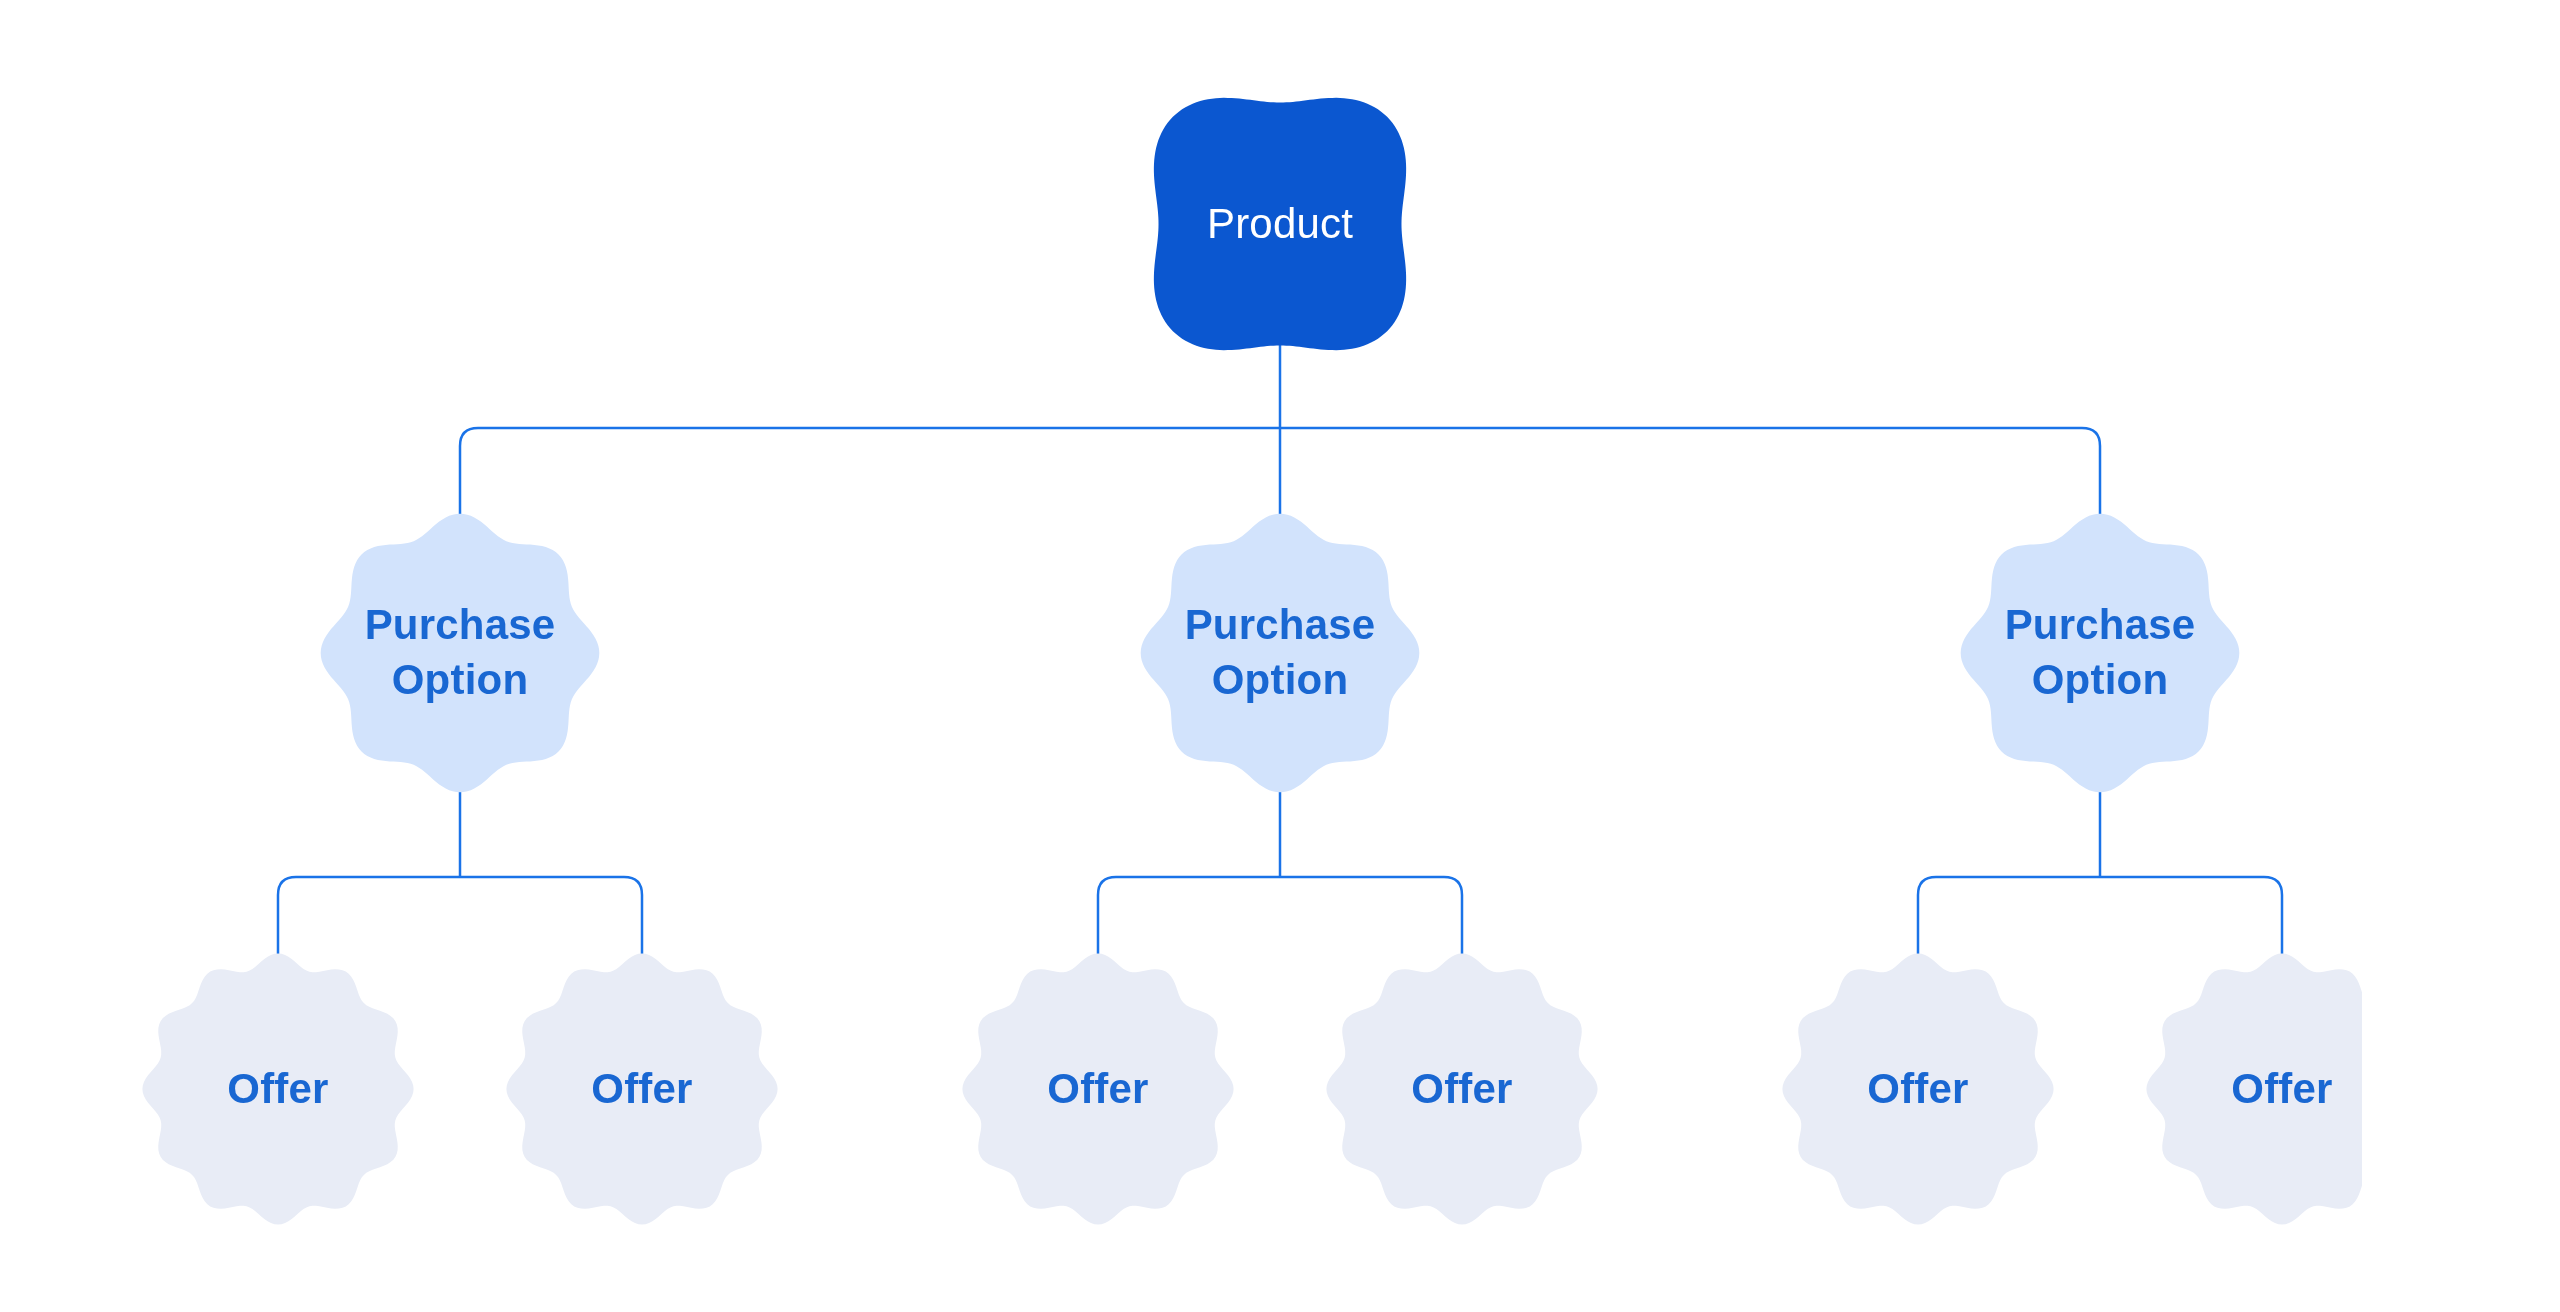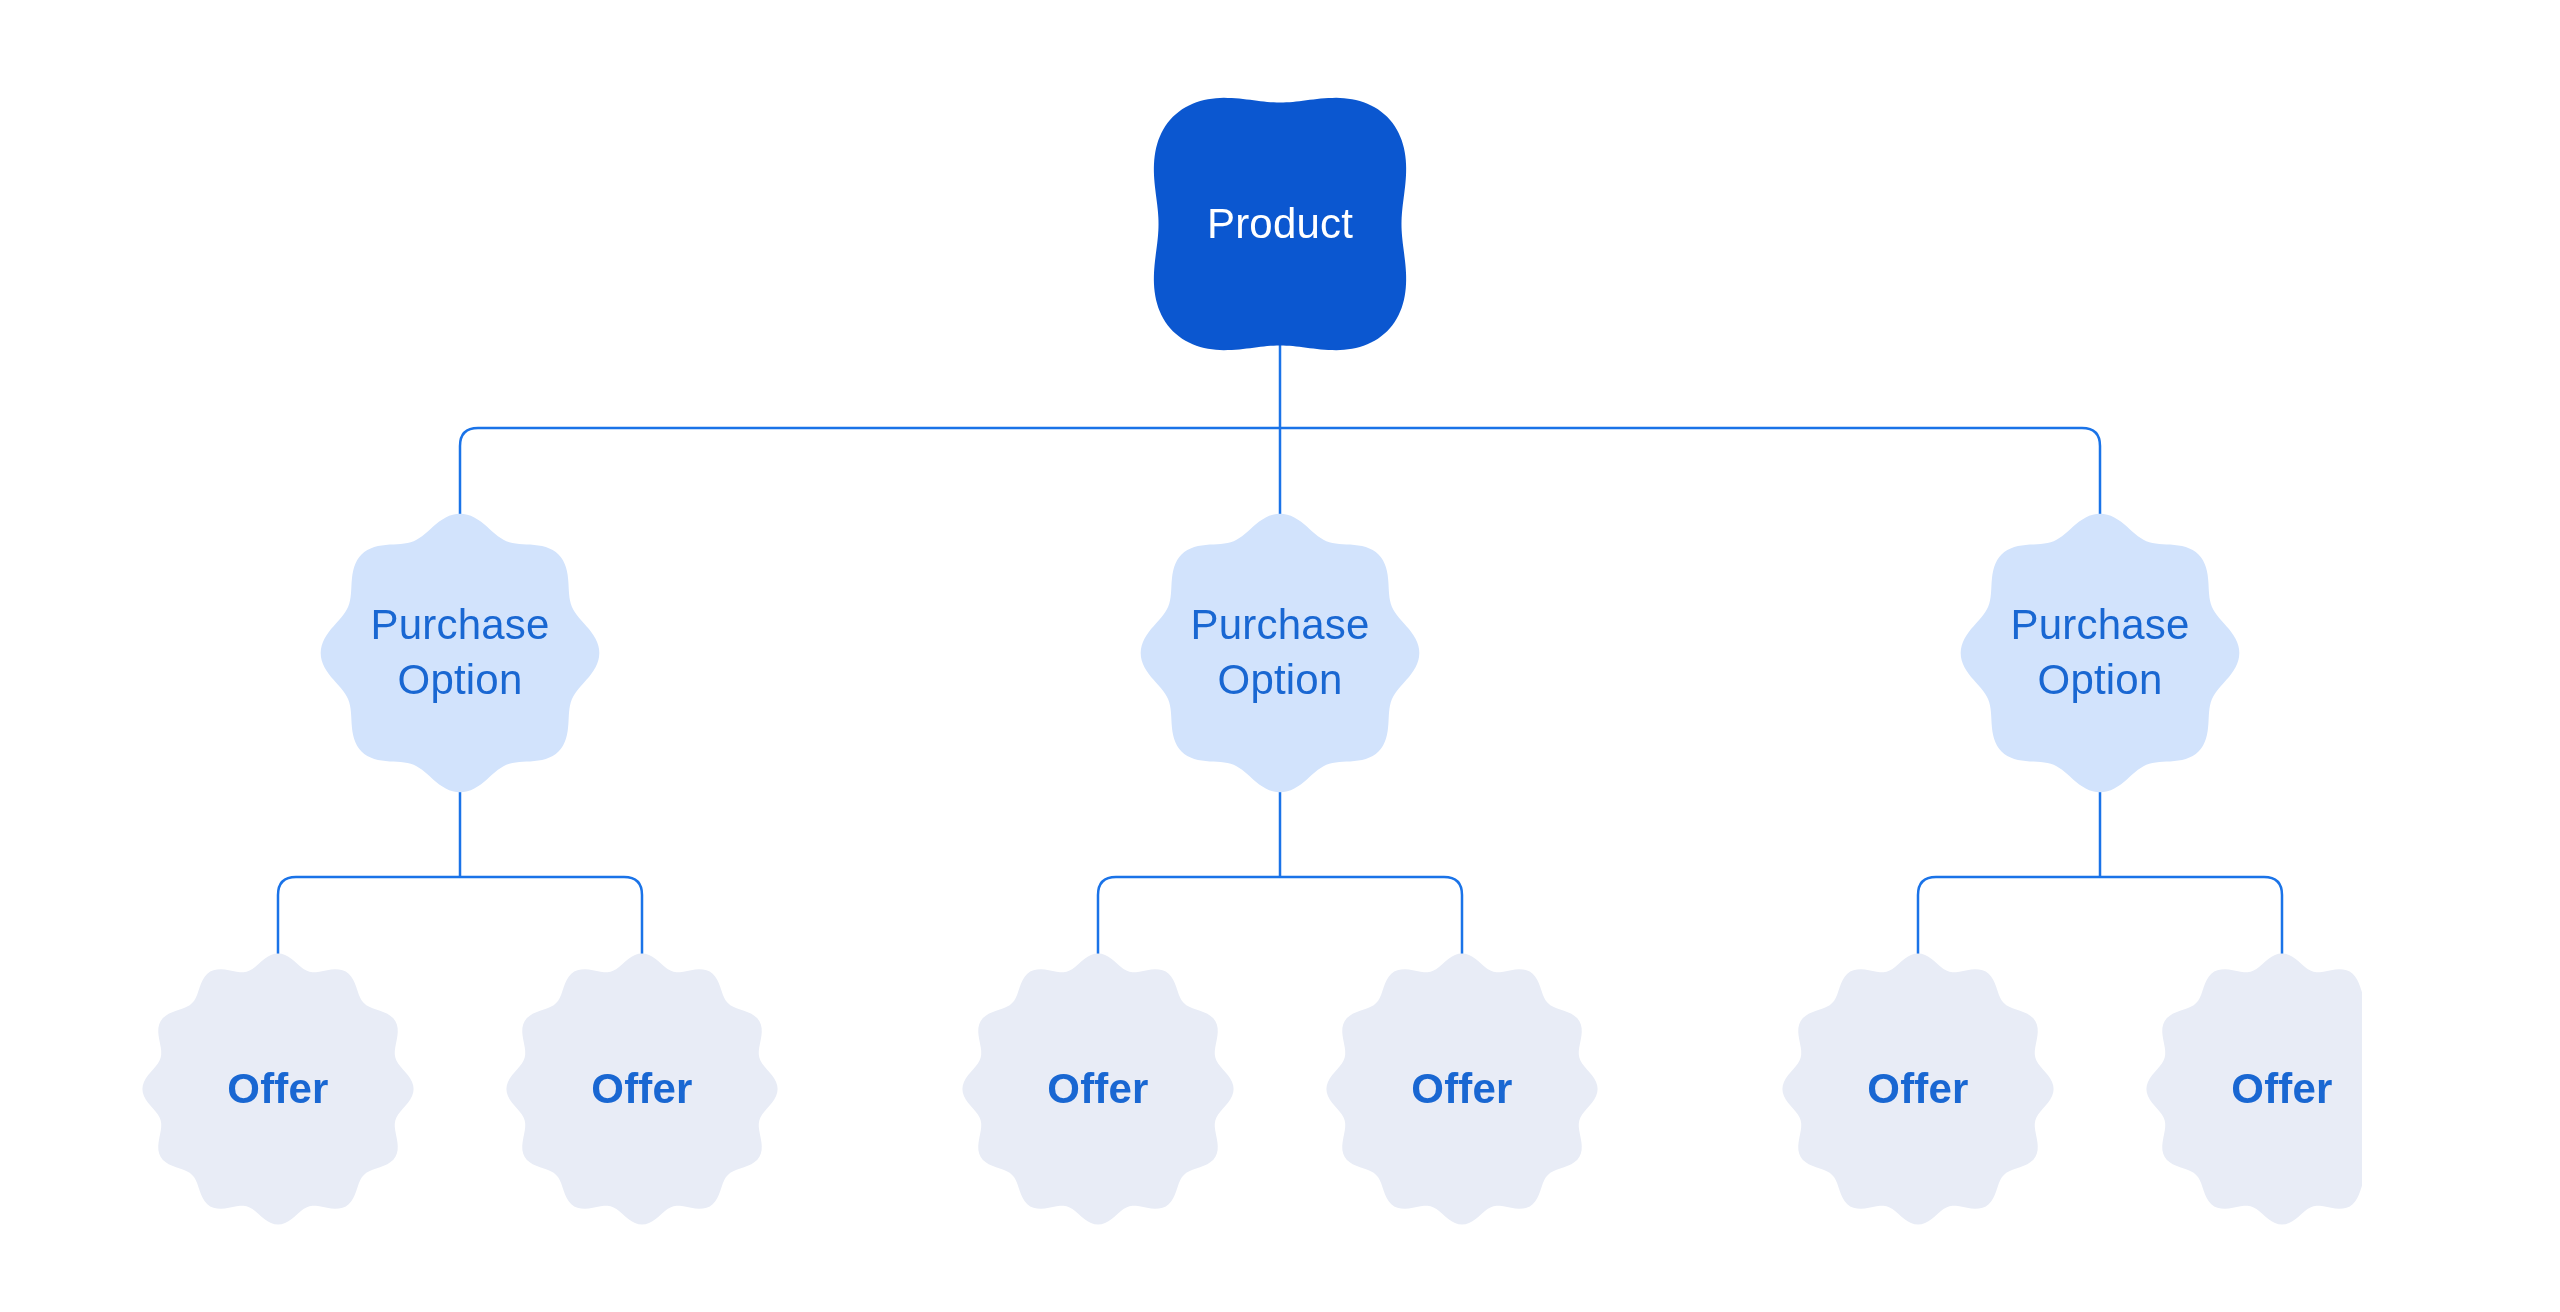--- a/index.html
+++ b/index.html
@@ -45,21 +45,21 @@
     text-align: center;
     font-weight: 500;
     font-size: 42px;
     line-height: 1.3;
     padding: 0 24px;
     letter-spacing: 0.2px;
   }
   .node.root path   { fill: var(--root-fill, #0b57d0); }
   .node.root .label { color: var(--root-text, #ffffff); }
   .node.purchase path   { fill: var(--purchase-fill, #d2e3fc); }
-  .node.purchase .label { color: var(--purchase-text, #1967d2); }
+  .node.purchase .label { color: var(--purchase-text, #1967d2); font-weight: bold; }
   .node.offer path   { fill: var(--offer-fill, #e8ecf6); }
   .node.offer .label { color: var(--offer-text, #1967d2); font-weight: bold; }
 </style>
 </head>
 <body>
 
 <div id="canvas">
 
   <svg id="connectors" width="2560" height="1312" viewBox="0 0 2560 1312" aria-hidden="true">
 

